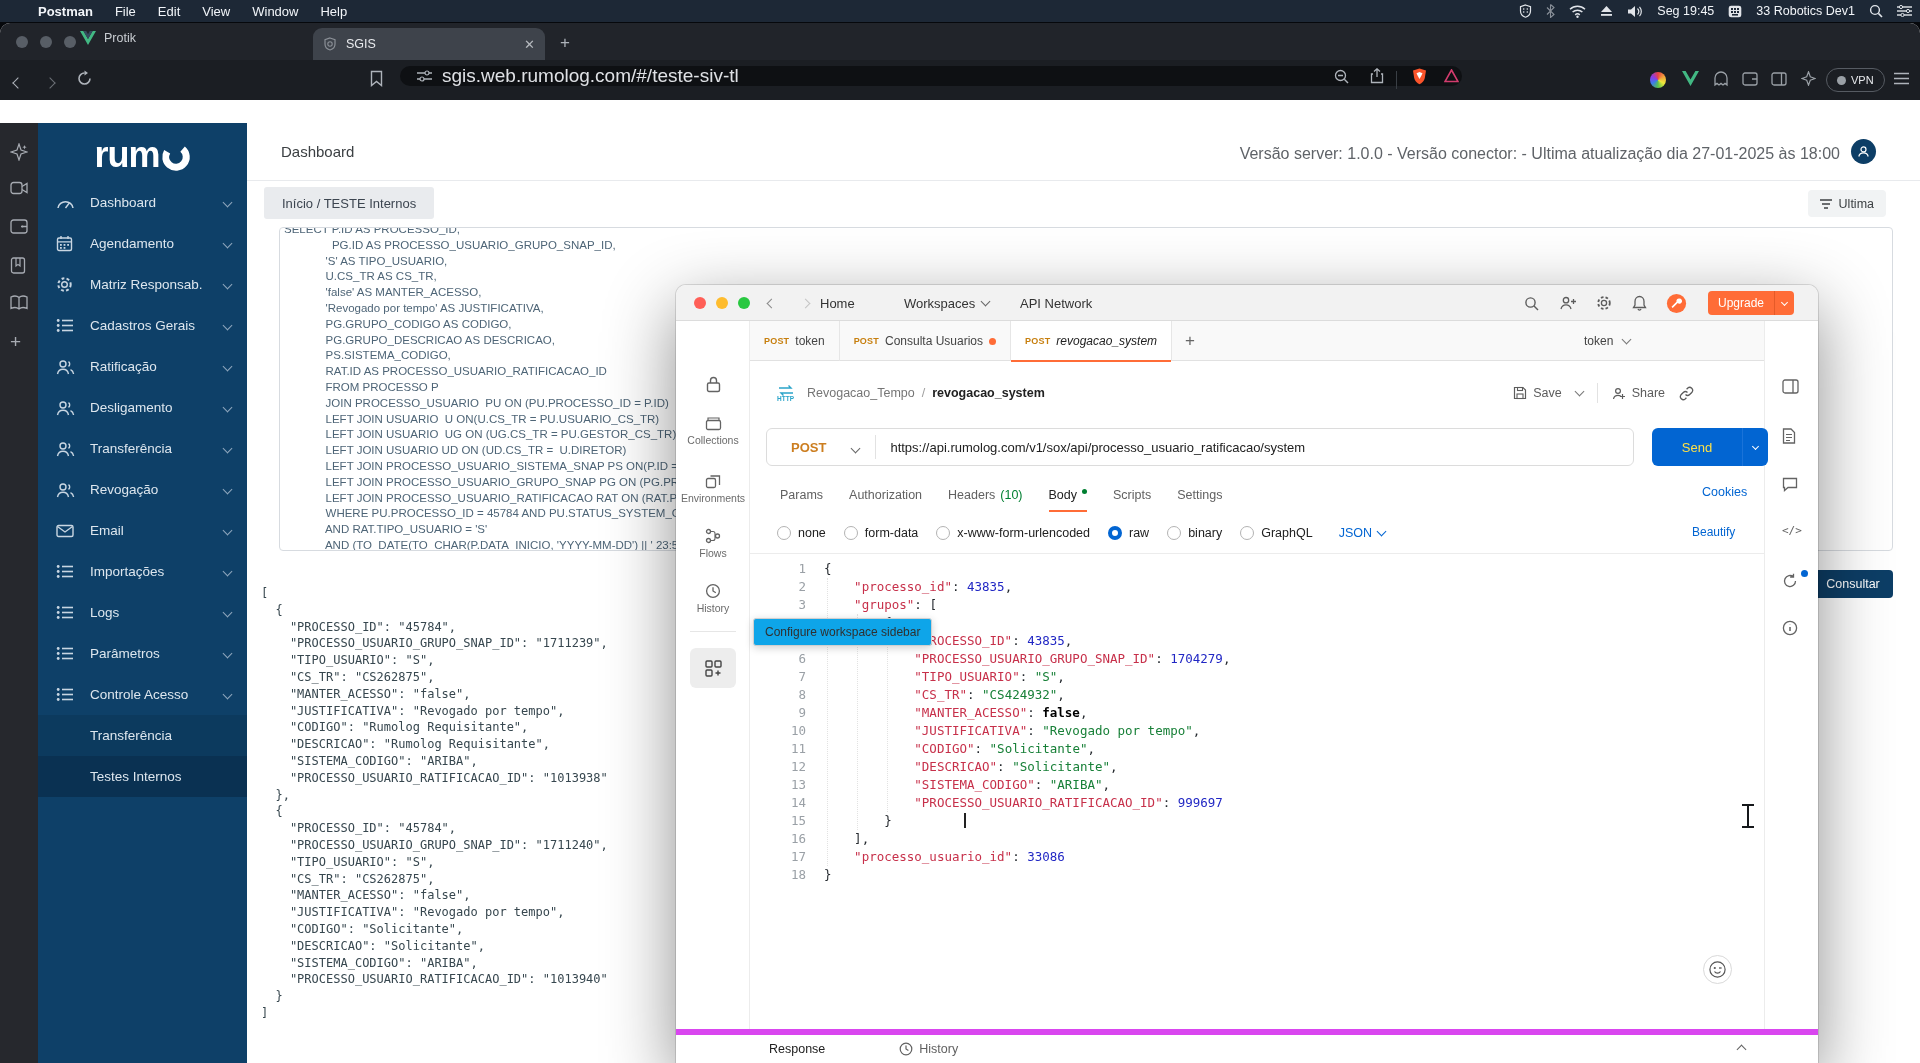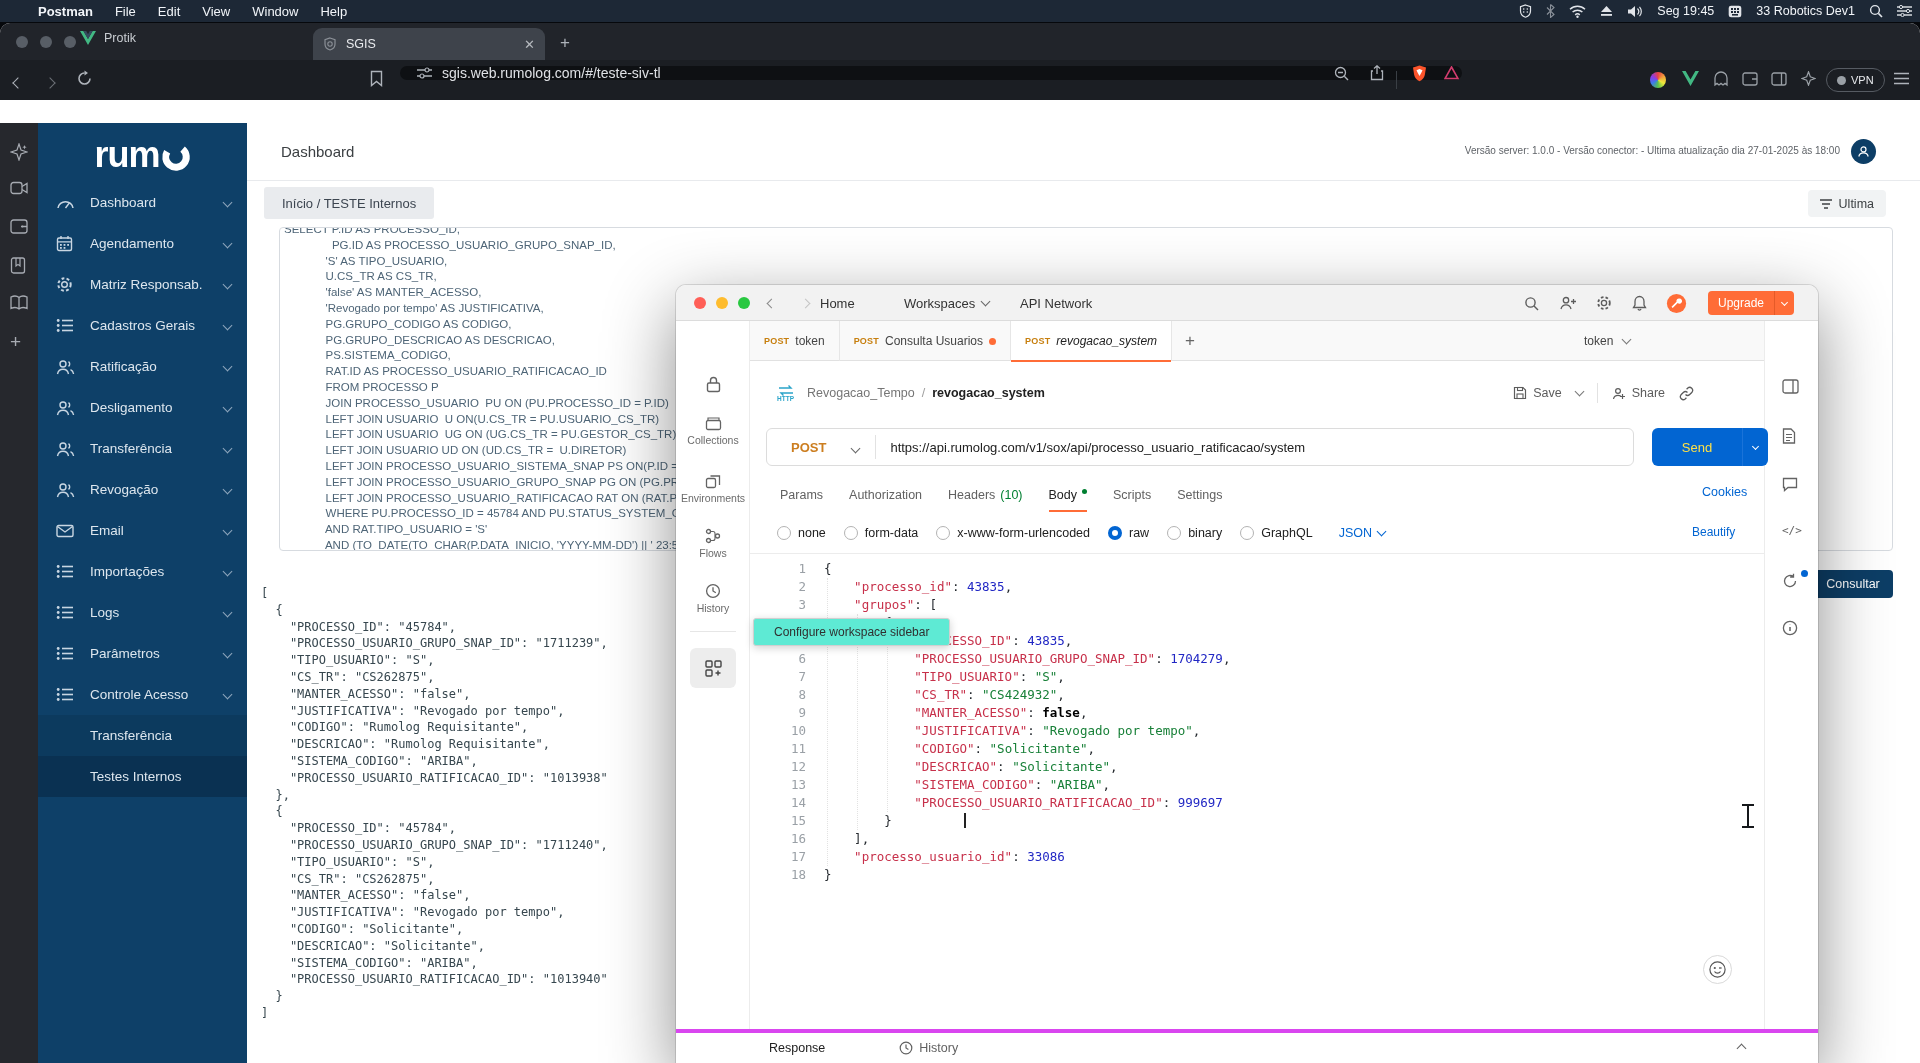--- a/index.html
+++ b/index.html
@@ -25,22 +25,22 @@
 
   
   #bwindow { left:0; top:23px; width:1920px; height:1040px; border-radius:10px 10px 0 0;
     overflow:hidden; background:#fff; z-index:1; }
   #tabstrip { left:0; top:0; width:1920px; height:37px; background:#21242a; }
   .tlight { width:12px; height:12px; border-radius:50%; background:#585e66; position:absolute; top:13px; }
   #tab-active { left:313px; top:5px; width:232px; height:32px; background:#3e434b;
     border-radius:9px 9px 0 0; display:flex; align-items:center; padding:0 10px; color:#e8eaed; font-size:12.5px; }
   #pinned { left:80px; top:8px; display:flex; align-items:center; gap:8px; color:#c9cdd2; font-size:12.5px; }
   #toolbar { left:0; top:37px; width:1920px; height:40px; background:#1b1e23; }
-  #urlpill { left:400px; top:6px; width:1062px; height:14px; background:#0e1013; border-radius:14px;
-    display:flex; align-items:center; color:#dfe1e5; font-size:14px; }
+  #urlpill { left:400px; top:6px; width:1062px; height:20px; background:#0e1013; border-radius:14px;
+    display:flex; align-items:center; color:#dfe1e5; font-size:19px; }
   .tico { color:#aeb3ba; }
   #page { left:0; top:100px; width:1920px; height:963px; background:#ffffff; }
 
   
   #brail { left:0; top:0; width:38px; height:963px; background:#26282d; }
   #brail .ric { position:absolute; left:10px; color:#a7abb2; }
 
   
   #sidebar { left:38px; top:0; width:209px; height:963px; background:#0e4068; color:#dde6ee; }
   #logo { position:absolute; left:0; top:0; width:209px; height:63px; display:flex; align-items:center;
@@ -53,21 +53,21 @@
   .side-item .chev { color:#8fa6bd; margin-right:2px; }
   .side-sub { height:41px; display:flex; align-items:center; padding-left:52px; font-size:13.5px; }
   .sec-open { background:#0c3a5e; }
   .sub-active { background:#0a3152; }
 
   
   #appmain { left:247px; top:0; width:1673px; height:963px; background:#fff; }
   #appheader { position:absolute; left:0; top:0; width:1673px; height:58px; background:#fff;
     border-bottom:1px solid #e8eaed; }
   #apptitle { position:absolute; left:34px; top:20px; font-size:15px; color:#3c4043; }
-  #verinfo { position:absolute; right:80px; top:22px; font-size:10px; color:#5f6368; }
+  #verinfo { position:absolute; right:80px; top:22px; font-size:16px; color:#5f6368; }
   #avatar { position:absolute; right:44px; top:16px; width:25px; height:25px; border-radius:50%;
     background:#0d3e66; display:flex; align-items:center; justify-content:center; }
   #crumbchip { position:absolute; left:17px; top:64px; height:32px; padding:0 18px; background:#e9ebee;
     border-radius:3px; display:flex; align-items:center; font-size:13px; color:#3c4550; }
   #filterbtn { position:absolute; right:34px; top:67px; height:27px; padding:0 12px; background:#f1f3f4;
     border-radius:4px; display:flex; align-items:center; gap:7px; font-size:12.5px; color:#3c4043; border:none; }
   #sqlbox { position:absolute; left:32px; top:104px; width:1614px; height:324px; border:1px solid #d7dbe0;
     border-radius:4px; overflow:hidden; background:#fff; }
   #sql-pre { position:absolute; left:4px; top:-6px; font-family:"Liberation Sans", sans-serif;
     font-size:11.5px; line-height:15.8px; color:#4e6577; white-space:pre; }
@@ -149,26 +149,26 @@
   #pm-nums { position:absolute; left:0; top:6px; width:56px; text-align:right;
     font-family:"DejaVu Sans Mono", monospace; font-size:12.5px; line-height:18px; color:#9aa0a6; white-space:pre; }
   #pm-code { position:absolute; left:74px; top:6px; font-family:"DejaVu Sans Mono", monospace;
     font-size:12.5px; line-height:18px; white-space:pre; color:#24292e; }
   #pm-code .k { color:#c7304a; } #pm-code .n { color:#2127c4; } #pm-code .s { color:#188038; }
   #pm-code .b { color:#000000; font-weight:700; }
   .guide { position:absolute; width:0; border-left:1px dotted #e2e2e2; }
   #pm-caret { position:absolute; left:214px; top:259px; width:1.5px; height:15px; background:#222; }
   #pm-postbot { position:absolute; left:1027px; top:670px; width:29px; height:29px; border-radius:50%;
     border:1px solid #d9d9d9; background:#fff; display:flex; align-items:center; justify-content:center; }
-  #pm-response { position:absolute; left:0; top:744px; width:1142px; height:34px; border-top:4px solid #d946ef;
+  #pm-response { position:absolute; left:0; top:744px; width:1142px; height:34px; border-top:6px solid #d946ef;
     display:flex; align-items:center; font-size:12.5px; background:#fff; }
   #pm-response .rl { margin-left:93px; color:#212121; }
   #pm-response .hist { display:flex; align-items:center; gap:6px; color:#616161; margin-left:74px; }
   #pm-response .rchev { position:absolute; left:1062px; color:#616161; }
-  #pm-tooltip { position:absolute; left:77px; top:333px; height:28px; padding:0 20px; background:#5eead4;
+  #pm-tooltip { position:absolute; left:77px; top:333px; height:28px; padding:0 11px; background:#0ea5e9;
     border:1px solid #d0d0d0; border-radius:3px; box-shadow:0 2px 8px rgba(0,0,0,.18); display:flex;
     align-items:center; font-size:12px; color:#303030; z-index:40; white-space:nowrap; }
   #pm-ibeam { position:absolute; left:1066px; top:519px; width:12px; height:24px; z-index:41; }
   #pm-ibeam i { position:absolute; background:#15181b; }
 </style>
 </head>
 <body>
 
 <div id="menubar" class="abs">
   <span class="apple"></span>

